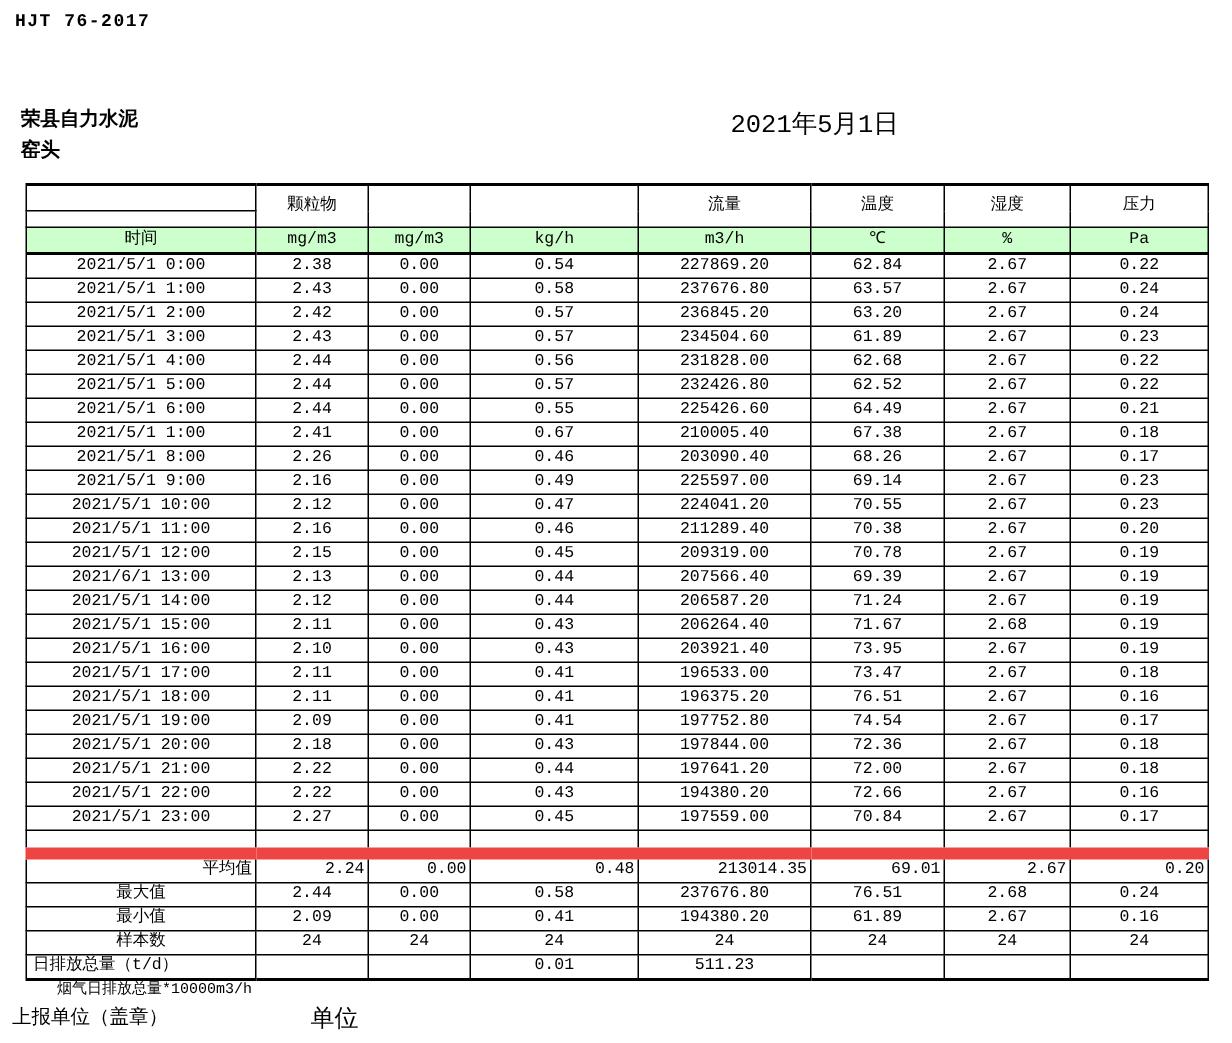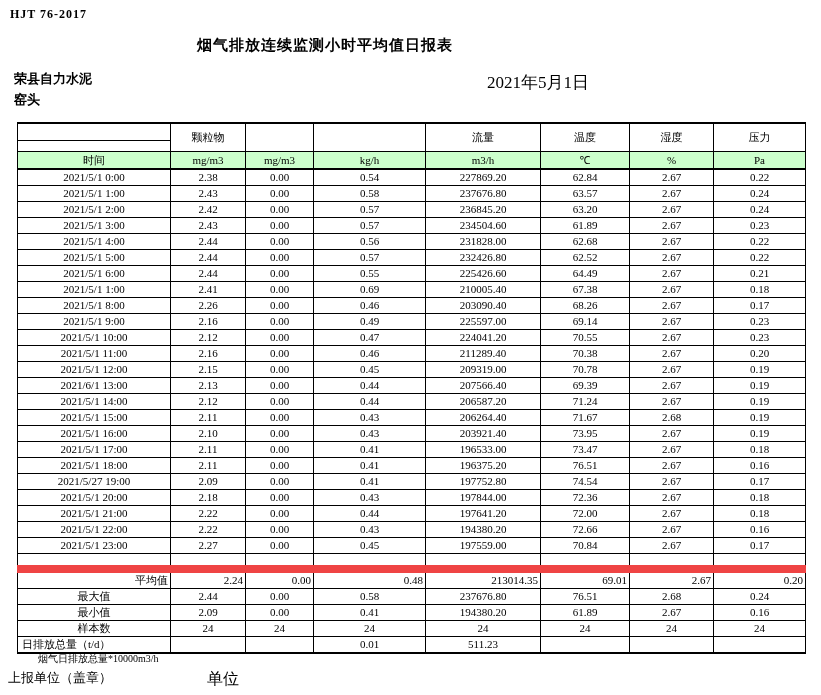--- a/index.html
+++ b/index.html
@@ -1,18 +1,18 @@
 <!DOCTYPE html>
 <html><head>
 <meta charset="utf-8">
 <style>
   html,body{margin:0;padding:0;background:#fff;}
   .page{
     position:relative;width:821px;height:695px;background:#fff;overflow:hidden;
-    font-family:Liberation Serif, serif;color:#000;
+    font-family:Liberation Mono, monospace;color:#000;
   }
   .doc-code{position:absolute;left:10px;top:7px;font-size:12px;font-weight:bold;letter-spacing:1px;white-space:pre;}
   .title{position:absolute;left:197px;top:36px;font-size:15px;font-weight:bold;letter-spacing:1px;}
   .company{position:absolute;left:14px;top:70px;font-size:13px;font-weight:bold;}
   .report-date{position:absolute;left:487px;top:71px;font-size:17px;}
   .station{position:absolute;left:14px;top:91px;font-size:13px;font-weight:bold;}
 
   table.report{
     position:absolute;left:17px;top:122px;width:789px;
     border-collapse:collapse;table-layout:fixed;font-size:11px;
@@ -32,21 +32,20 @@
   .note{position:absolute;left:8px;top:652px;font-size:10px;margin-left:30px;}
   .report-unit{position:absolute;left:8px;top:669px;font-size:13px;}
   .unit-label{position:absolute;left:207px;top:669px;font-size:16px;}
 </style>
 </head>
 <body>
 
 <div class="page">
 
   <div class="doc-code">HJT 76-2017</div>
-  <div class="title">烟气排放连续监测小时平均值日报表</div>
   <div class="company">荣县自力水泥</div>
   <div class="report-date">2021年5月1日</div>
   <div class="station">窑头</div>
 
   <table class="report">
     <colgroup>
       <col style="width:153px">
         <col style="width:75px">
         <col style="width:68px">
         <col style="width:112px">
@@ -148,21 +147,21 @@
           <td>0.55</td>
           <td>225426.60</td>
           <td>64.49</td>
           <td>2.67</td>
           <td>0.21</td>
         </tr>
         <tr>
           <td>2021/5/1 1:00</td>
           <td>2.41</td>
           <td>0.00</td>
-          <td>0.69</td>
+          <td>0.67</td>
           <td>210005.40</td>
           <td>67.38</td>
           <td>2.67</td>
           <td>0.18</td>
         </tr>
         <tr>
           <td>2021/5/1 8:00</td>
           <td>2.26</td>
           <td>0.00</td>
           <td>0.46</td>
@@ -265,21 +264,21 @@
           <td>2021/5/1 18:00</td>
           <td>2.11</td>
           <td>0.00</td>
           <td>0.41</td>
           <td>196375.20</td>
           <td>76.51</td>
           <td>2.67</td>
           <td>0.16</td>
         </tr>
         <tr>
-          <td>2021/5/27 19:00</td>
+          <td>2021/5/1 19:00</td>
           <td>2.09</td>
           <td>0.00</td>
           <td>0.41</td>
           <td>197752.80</td>
           <td>74.54</td>
           <td>2.67</td>
           <td>0.17</td>
         </tr>
         <tr>
           <td>2021/5/1 20:00</td>

